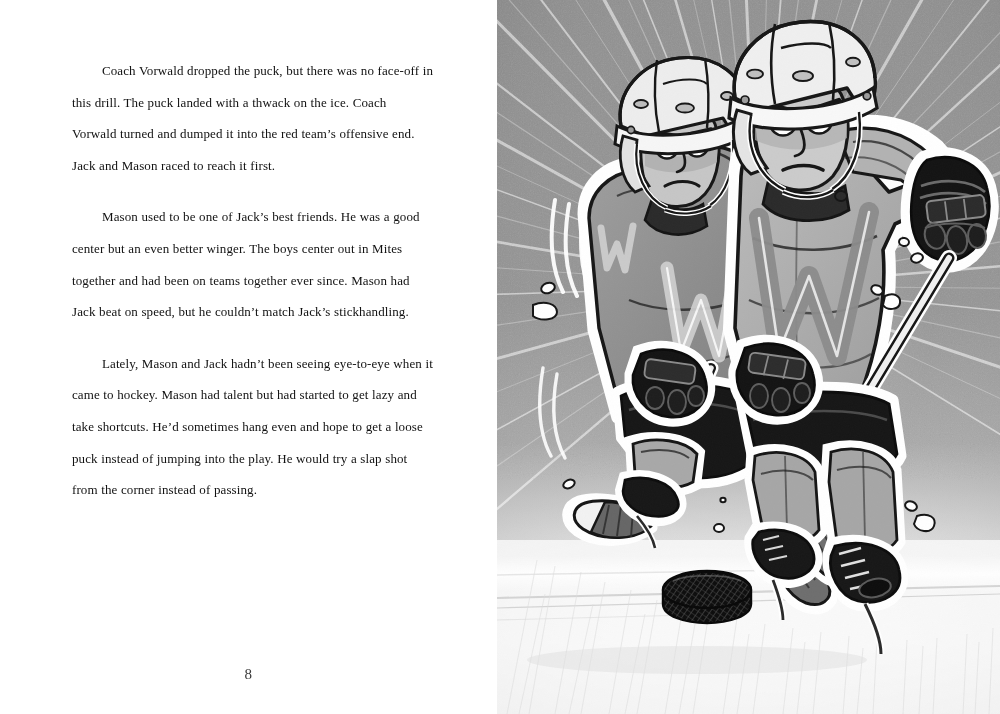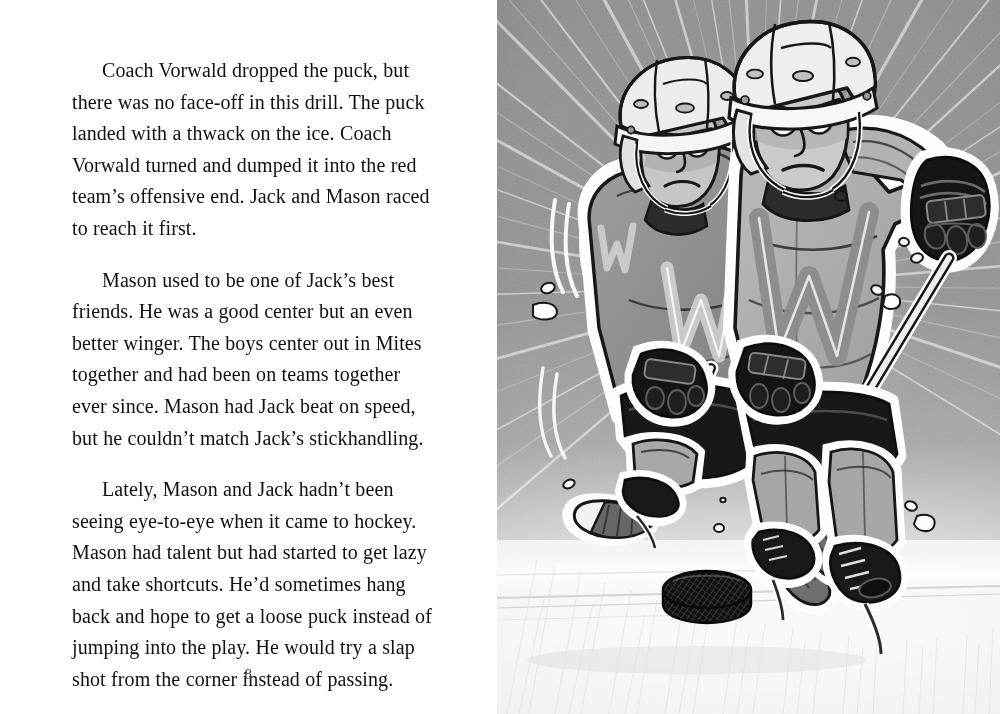--- a/index.html
+++ b/index.html
@@ -31,21 +31,21 @@
     box-sizing: border-box;
   }
   .text-column {
     position: absolute;
     left: 72px;
     top: 55px;
     width: 362px;
   }
   .para {
     margin: 0 0 20px 0;
-    font-size: 20px;
+    font-size: 13px;
     line-height: 31.6px;
     color: #111111;
     text-indent: 30px;
     letter-spacing: 0.1px;
     word-spacing: 0.2px;
     text-align: left;
     -webkit-font-smoothing: antialiased;
   }
   .page-number {
     position: absolute;
@@ -79,21 +79,21 @@
 </style>
 </head>
 <body>
 
 <div class="spread">
 
   <div class="page-left">
     <div class="text-column">
       <p class="para">Coach Vorwald dropped the puck, but there was no face-off in this drill. The puck landed with a thwack on the ice. Coach Vorwald turned and dumped it into the red team’s offensive end. Jack and Mason raced to reach it first.</p>
       <p class="para">Mason used to be one of Jack’s best friends. He was a good center but an even better winger. The boys center out in Mites together and had been on teams together ever since. Mason had Jack beat on speed, but he couldn’t match Jack’s stickhandling.</p>
-      <p class="para">Lately, Mason and Jack hadn’t been seeing eye-to-eye when it came to hockey. Mason had talent but had started to get lazy and take shortcuts. He’d sometimes hang back and hope to get a loose puck instead of jumping into the play. He would try a slap shot from the corner instead of passing.</p>
+      <p class="para">Lately, Mason and Jack hadn’t been seeing eye-to-eye when it came to hockey. Mason had talent but had started to get lazy and take shortcuts. He’d sometimes hang even and hope to get a loose puck instead of jumping into the play. He would try a slap shot from the corner instead of passing.</p>
     </div>
     <div class="page-number">8</div>
   </div>
 
   <div class="page-right">
     <div class="illus">
       <svg viewBox="0 0 503 714" preserveAspectRatio="none" xmlns="http://www.w3.org/2000/svg">
         <defs>
 
           <filter id="grain" x="0" y="0" width="100%" height="100%">

